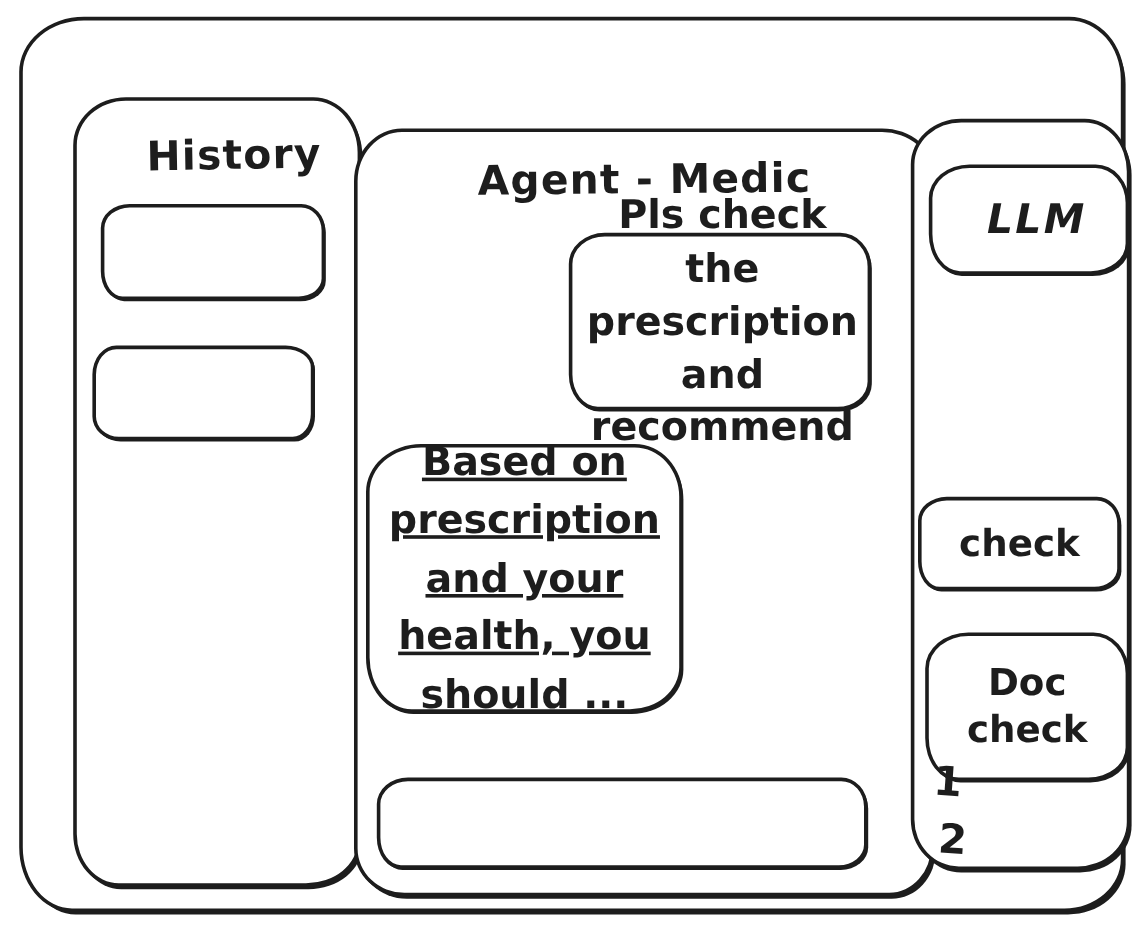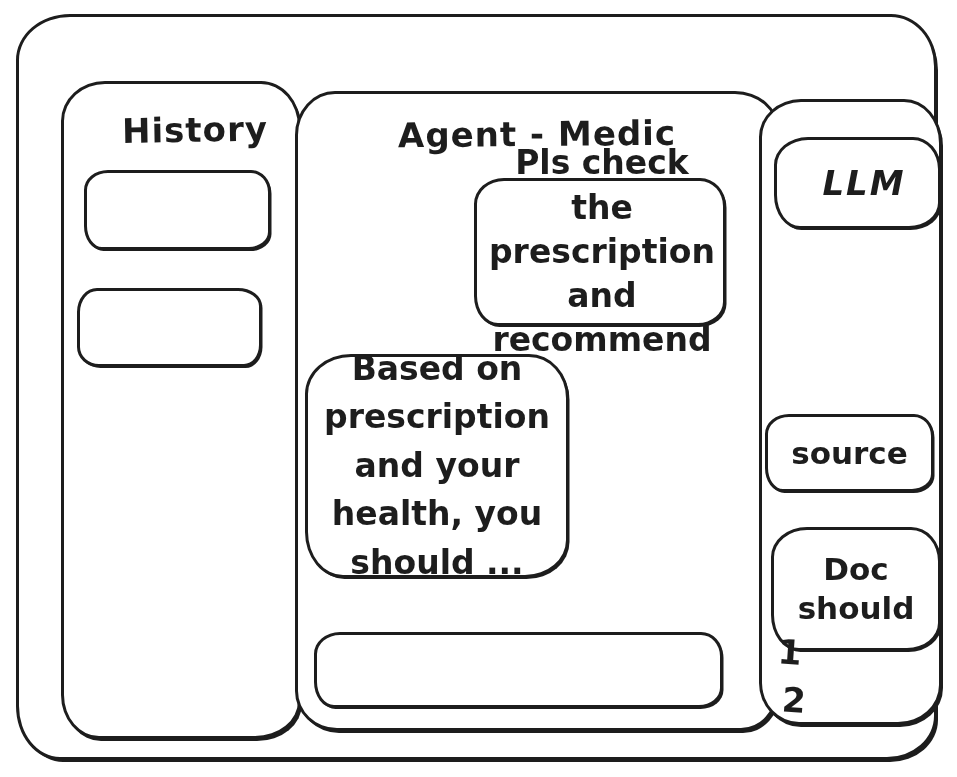--- a/index.html
+++ b/index.html
@@ -52,21 +52,21 @@
   .history-item.one{
     left:20px; top:86px; width:187px; height:80px;
     border-radius:24px 20px 22px 18px / 20px 22px 18px 24px;
   }
   .history-item.two{
     left:13px; top:204px; width:185px; height:79px;
     border-radius:20px 24px 18px 22px / 24px 18px 22px 20px;
   }
   
   .chat-panel{
-    left:276px; top:74px; width:484px; height:640px;
+    left:276px; top:90px; width:484px; height:640px;
     border-radius:40px 44px 38px 42px / 44px 38px 42px 40px;
   }
   .chat-title{
     position:absolute; left:0; top:20px; width:100%;
     text-align:center;
     font-size:34px; font-weight:700; letter-spacing:1px;
     transform:rotate(-0.5deg);
   }
   .bubble{
     position:absolute;
@@ -80,20 +80,21 @@
     left:176px; top:84px; width:252px; height:148px;
     padding:10px 12px;
     line-height:1.34;
     border-radius:30px 26px 28px 24px / 26px 28px 24px 30px;
   }
   .bubble-assistant{
     left:7px; top:260px; width:264px; height:224px;
     padding:14px 0;
     line-height:1.47;
     border-radius:46px 40px 44px 38px / 40px 44px 38px 46px;
+    text-decoration:underline;
   }
   .chat-input{
     position:absolute;
     left:16px; top:538px; width:409px; height:76px;
     border:3px solid var(--ink); background:var(--paper);
     border-radius:26px 22px 24px 20px / 22px 24px 20px 26px;
     box-shadow:1.5px 2px 0 -1px var(--ink);
     font-family:"DejaVu Sans", sans-serif;
     font-size:26px; font-weight:700; color:var(--ink);
     padding:0 20px; outline:none;
@@ -166,20 +167,20 @@
 
       <div class="bubble bubble-assistant">
         <span>Based on prescription and your health, you should ...</span>
       </div>
 
       <input class="chat-input" type="text" placeholder="" style="">
     </div>
 
     <div class="sk panel tools-panel">
       <div class="tool-btn btn-llm">LLM</div>
-      <div class="tool-btn btn-params">source</div>
-      <div class="tool-btn btn-doc">Doc should</div>
+      <div class="tool-btn btn-params">check</div>
+      <div class="tool-btn btn-doc">Doc check</div>
       <div class="doc-num n1">1</div>
       <div class="doc-num n2">2</div>
     </div>
 
   </div>
 </div>
 
 </body></html>

